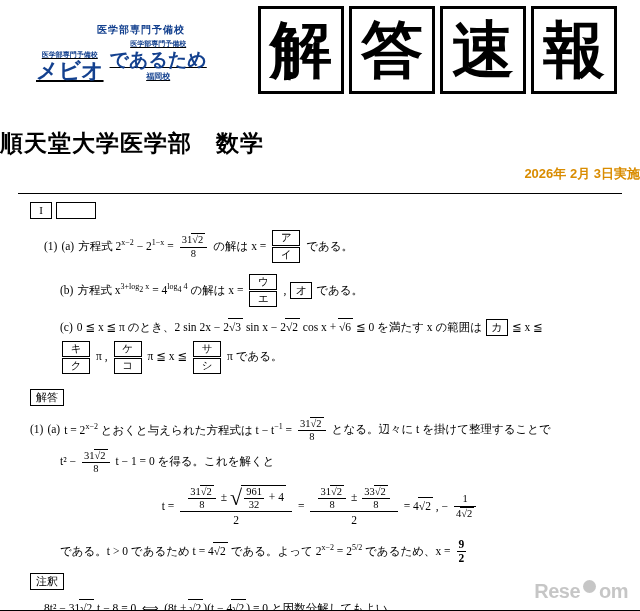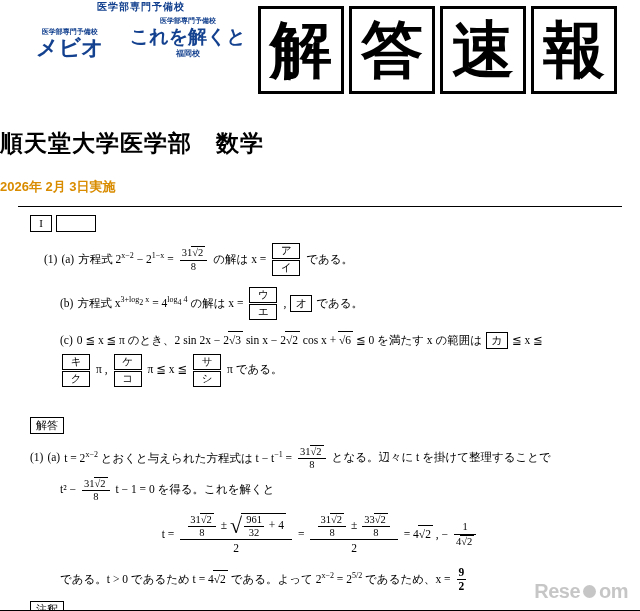--- a/index.html
+++ b/index.html
@@ -12,33 +12,33 @@
     overflow:hidden;
   }
   .page{position:relative;width:640px;height:611px;}
 
   
   .header{
     position:relative;
     height:112px;
   }
   .logo-block{
-    position:absolute;left:36px;top:0;width:210px;text-align:center;
+    position:absolute;left:36px;top:23px;width:210px;text-align:center;
   }
   .logo-sub1{
     font-family:"Liberation Sans", sans-serif;
     font-size:10px;font-weight:bold;color:#14418f;letter-spacing:1px;
   }
   .logo-yms{
     font-family:"Liberation Sans", sans-serif;
     font-weight:bold;font-size:46px;line-height:44px;color:#14418f;
     letter-spacing:1px;
   }
   .logo-row{
-    display:flex;justify-content:space-between;align-items:flex-end;gap:6px;margin-top:2px;
+    display:flex;justify-content:flex-start;align-items:flex-end;gap:6px;margin-top:2px;text-decoration:underline;
   }
   .logo-col{ text-align:center; }
   .logo-tiny{
     font-family:"Liberation Sans", sans-serif;
     font-size:7px;font-weight:bold;color:#14418f;letter-spacing:0px;
   }
   .logo-mebio{
     font-family:"Liberation Sans", sans-serif;
     font-weight:bold;font-size:22px;line-height:22px;color:#14418f;
   }
@@ -63,25 +63,25 @@
 
   
   .title{
     text-align:left;
     font-family:"Liberation Sans", sans-serif;
     font-weight:bold;font-size:23px;
     margin-top:16px;
     letter-spacing:1px;
   }
   .subtitle{
-    text-align:left;
+    text-align:right;
     font-family:"Liberation Sans", sans-serif;
     font-weight:bold;font-size:13px;
     color:#d98c00;
-    margin-top:19px;
+    margin-top:6px;
   }
   .rule{
     border-top:1px solid #000;
     margin:10px 18px 0 18px;
   }
 
   
   .body{
     padding:8px 30px 0 30px;
     font-size:11.5px;
@@ -139,21 +139,21 @@
   }
   .mathline{
     text-align:center;margin:8px 0;font-size:11.5px;
   }
   sup{font-size:8px;}
   sub{font-size:8px;}
 
   
   .watermark{
     position:absolute;right:12px;bottom:8px;
-    display:flex;align-items:center;gap:3px;
+    display:flex;gap:3px;
     opacity:.85;
   }
   .wm-text{
     font-family:"Liberation Sans", sans-serif;
     font-weight:bold;font-size:20px;color:#bdbdbd;letter-spacing:-0.5px;
   }
   .wm-dot{
     width:13px;height:13px;border-radius:50%;background:#bdbdbd;display:inline-block;
   }
   .bottomline{
@@ -169,21 +169,21 @@
 
     <div class="logo-block">
       <div class="logo-sub1">医学部専門予備校</div>
       <div class="logo-row">
         <div class="logo-col">
           <div class="logo-tiny">医学部専門予備校</div>
           <div class="logo-mebio">メビオ</div>
         </div>
         <div class="logo-col">
           <div class="logo-tiny">医学部専門予備校</div>
-          <div class="logo-eishin">これを解くと</div>
+          <div class="logo-eishin">であるため</div>
           <div class="logo-tiny2">福岡校</div>
         </div>
       </div>
     </div>
 
     <div class="kaitou">
       <div class="kbox">解</div>
       <div class="kbox">答</div>
       <div class="kbox">速</div>
       <div class="kbox">報</div>
@@ -246,21 +246,21 @@
         <span class="bden">コ</span>
       </span>
       <span>π ≦ x ≦</span>
       <span class="boxfrac">
         <span class="bnum">サ</span>
         <span class="bden">シ</span>
       </span>
       <span>π である。</span>
     </div>
 
-    <div style="margin-top:30px;">
+    <div style="margin-top:15px;">
       <span class="sect-label">解答</span>
 
       <div class="row" style="margin-top:4px;">
         <span>(1)</span>
         <span>(a)</span>
         <span>t = 2<sup>x−2</sup> とおくと与えられた方程式は t − t<sup>−1</sup> =</span>
         <span class="frac">
           <span class="num">31<span class="radical">√2</span></span>
           <span class="den">8</span>
         </span>

